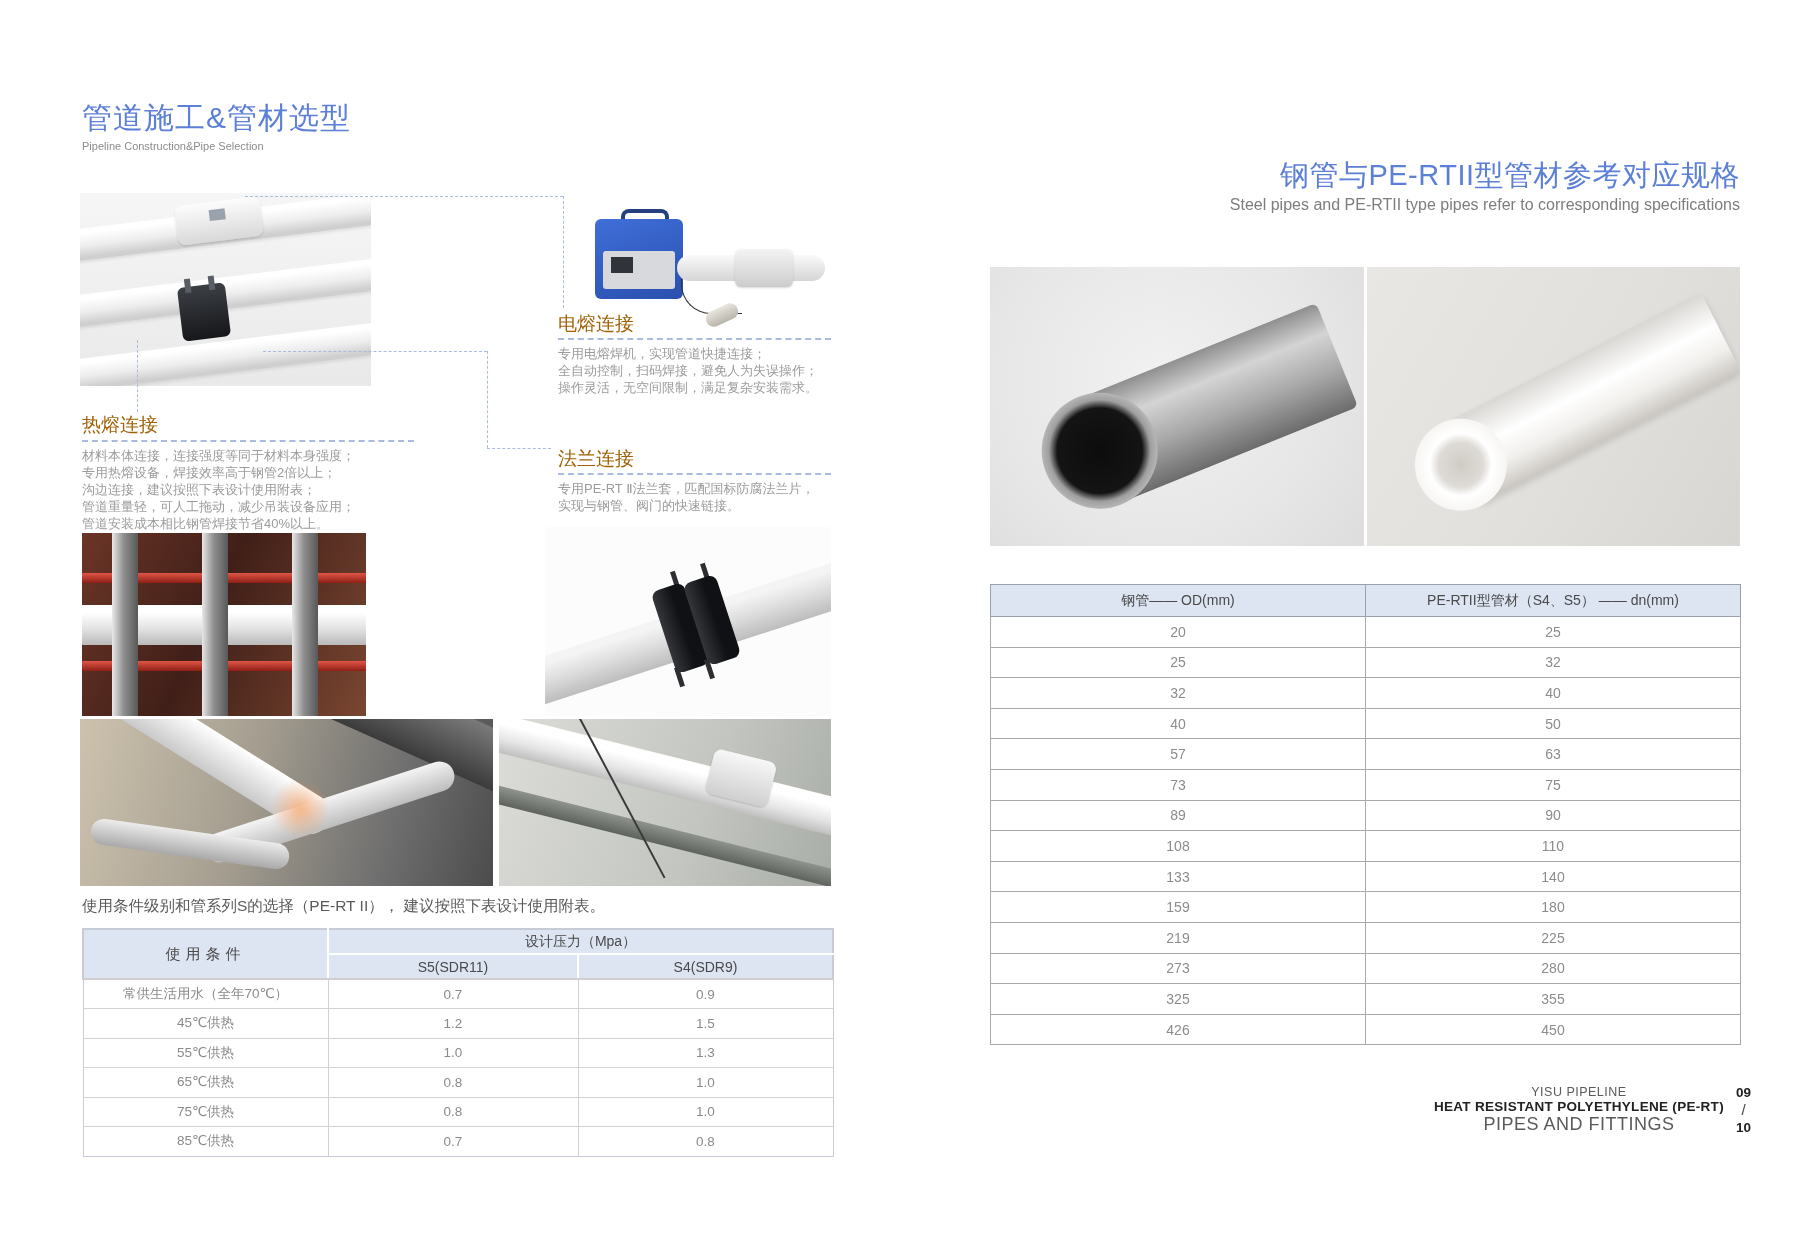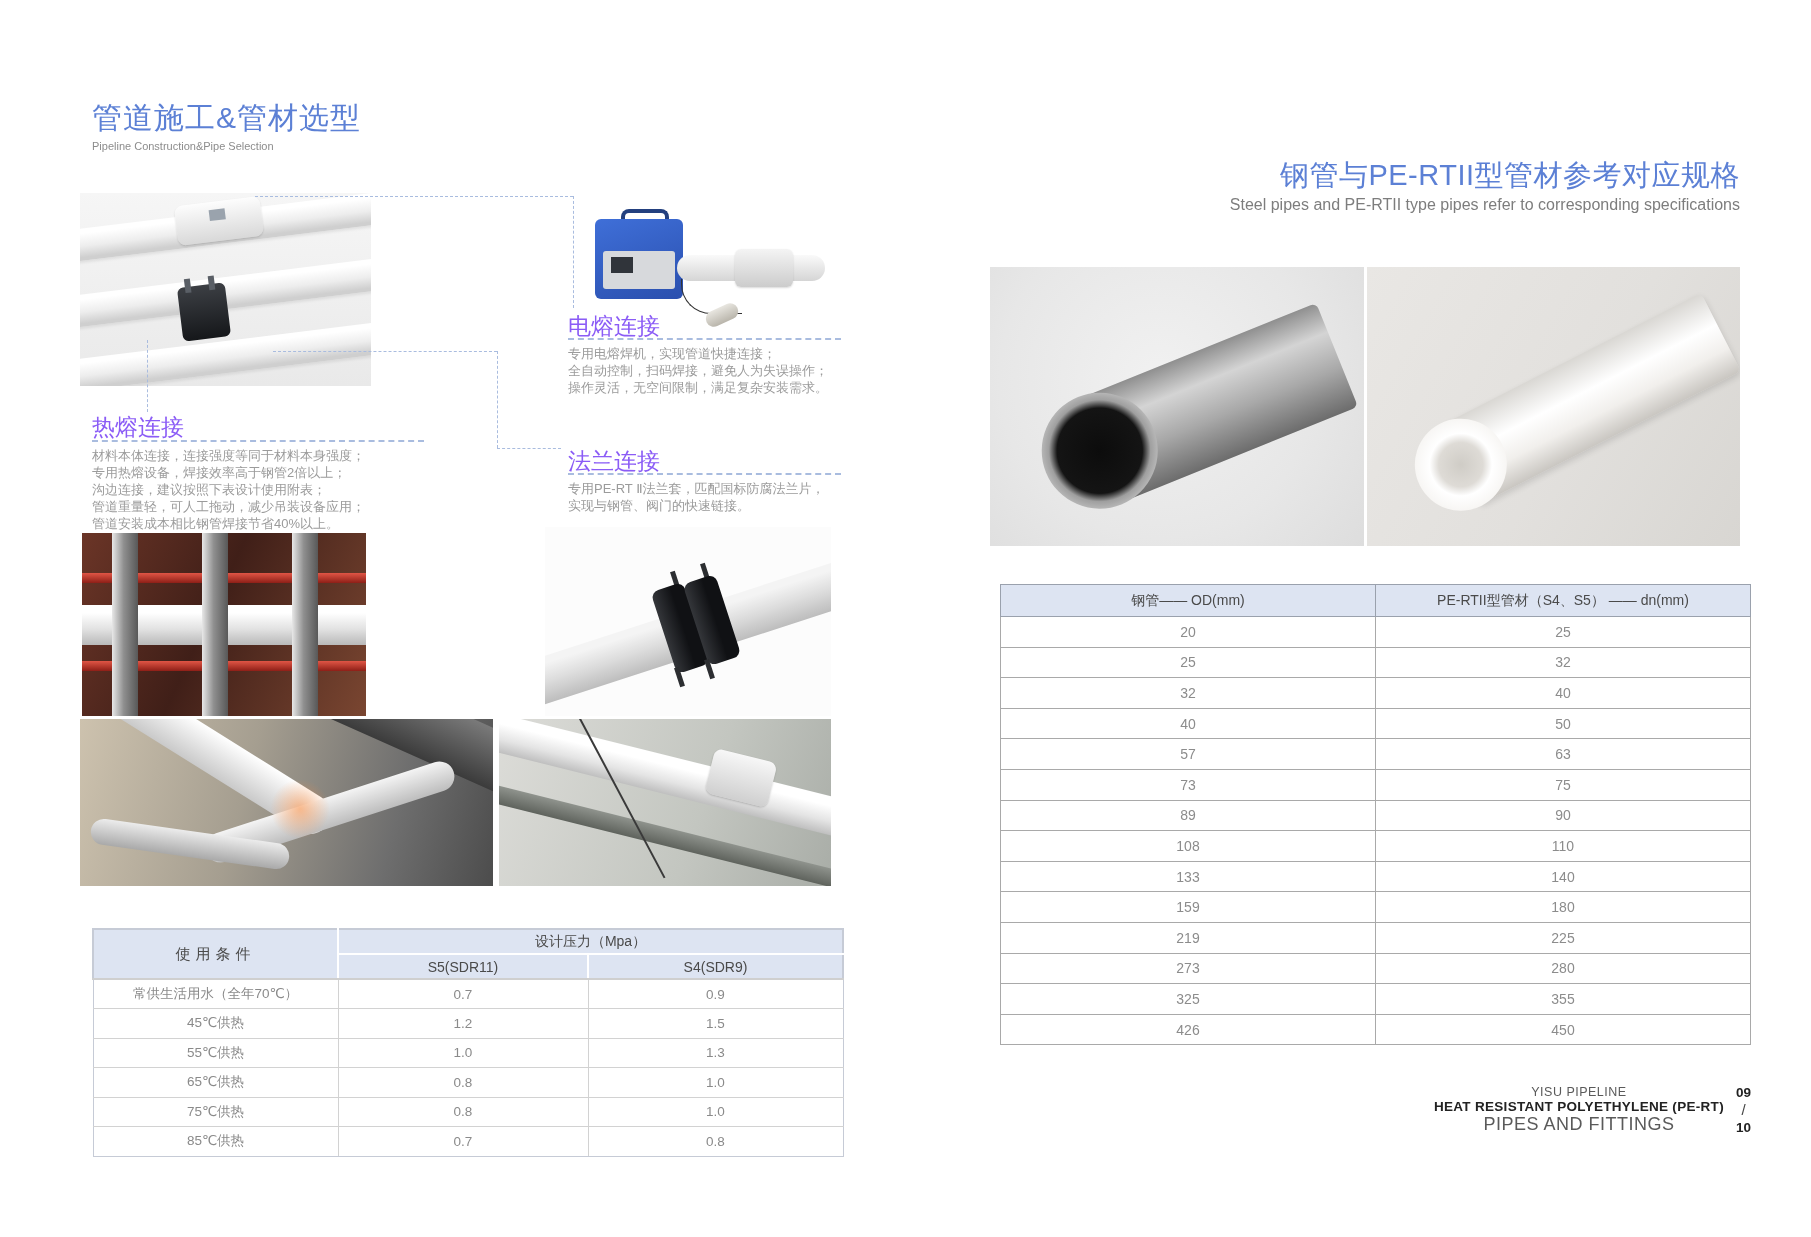--- a/index.html
+++ b/index.html
@@ -1,29 +1,29 @@
 <!DOCTYPE html>
 <html><head>
 <meta charset="utf-8">
 <style>
   html,body { margin:0; padding:0; background:#ffffff; }
   .canvas {
     position:relative; width:1811px; height:1237px; background:#ffffff;
     font-family:"Liberation Sans","DejaVu Sans",sans-serif; overflow:hidden;
   }
-  .abs { position:absolute;margin-left:10px; }
+  .abs { position:absolute; }
 
   
   .cn-title { font-size:30px; color:#5c80d5; letter-spacing:1px; }
   .en-sub   { font-size:11px; color:#8c8c8c; }
   .r-title  { right:71px; top:156px; text-align:right; font-size:29px; color:#5c80d5; letter-spacing:0.5px; }
   .r-sub    { right:71px; top:196px; text-align:right; font-size:16px; color:#7d7d7d; }
 
   
-  .sec-head { font-size:23px; color:#8b5cf6; }
+  .sec-head { font-size:19px; color:#a16207; }
   .dash-u   { border-top:2px dashed #a9bcdf; height:0; }
   .sec-body { font-size:13px; line-height:17px; color:#9b9b9b; }
 
   
   .dl-h { border-top:1.5px dashed #a9bcdf; height:0; }
   .dl-v { border-left:1.5px dashed #a9bcdf; width:0; }
 
   
   .ph { position:absolute; overflow:hidden; }
   .ph * { position:absolute; }
@@ -229,20 +229,21 @@
     <div class="glow"></div>
   </div>
 
   <div class="ph ph-plant2" style="left:499px; top:719px; width:332px; height:167px;">
     <div class="beam"></div>
     <div class="wpipe"></div>
     <div class="sleeve"></div>
     <div class="rod"></div>
   </div>
 
+  <div class="abs note" style="left:82px; top:896px;">使用条件级别和管系列S的选择（PE-RT II）， 建议按照下表设计使用附表。</div>
 
   <table class="ptable abs" style="left:82px; top:928px;">
     <colgroup>
         <col style="width:245px">
         <col style="width:250px">
         <col style="width:255px">
       </colgroup>
     <thead>
       <tr>
         <th class="c1" rowspan="2">使用条件</th>

